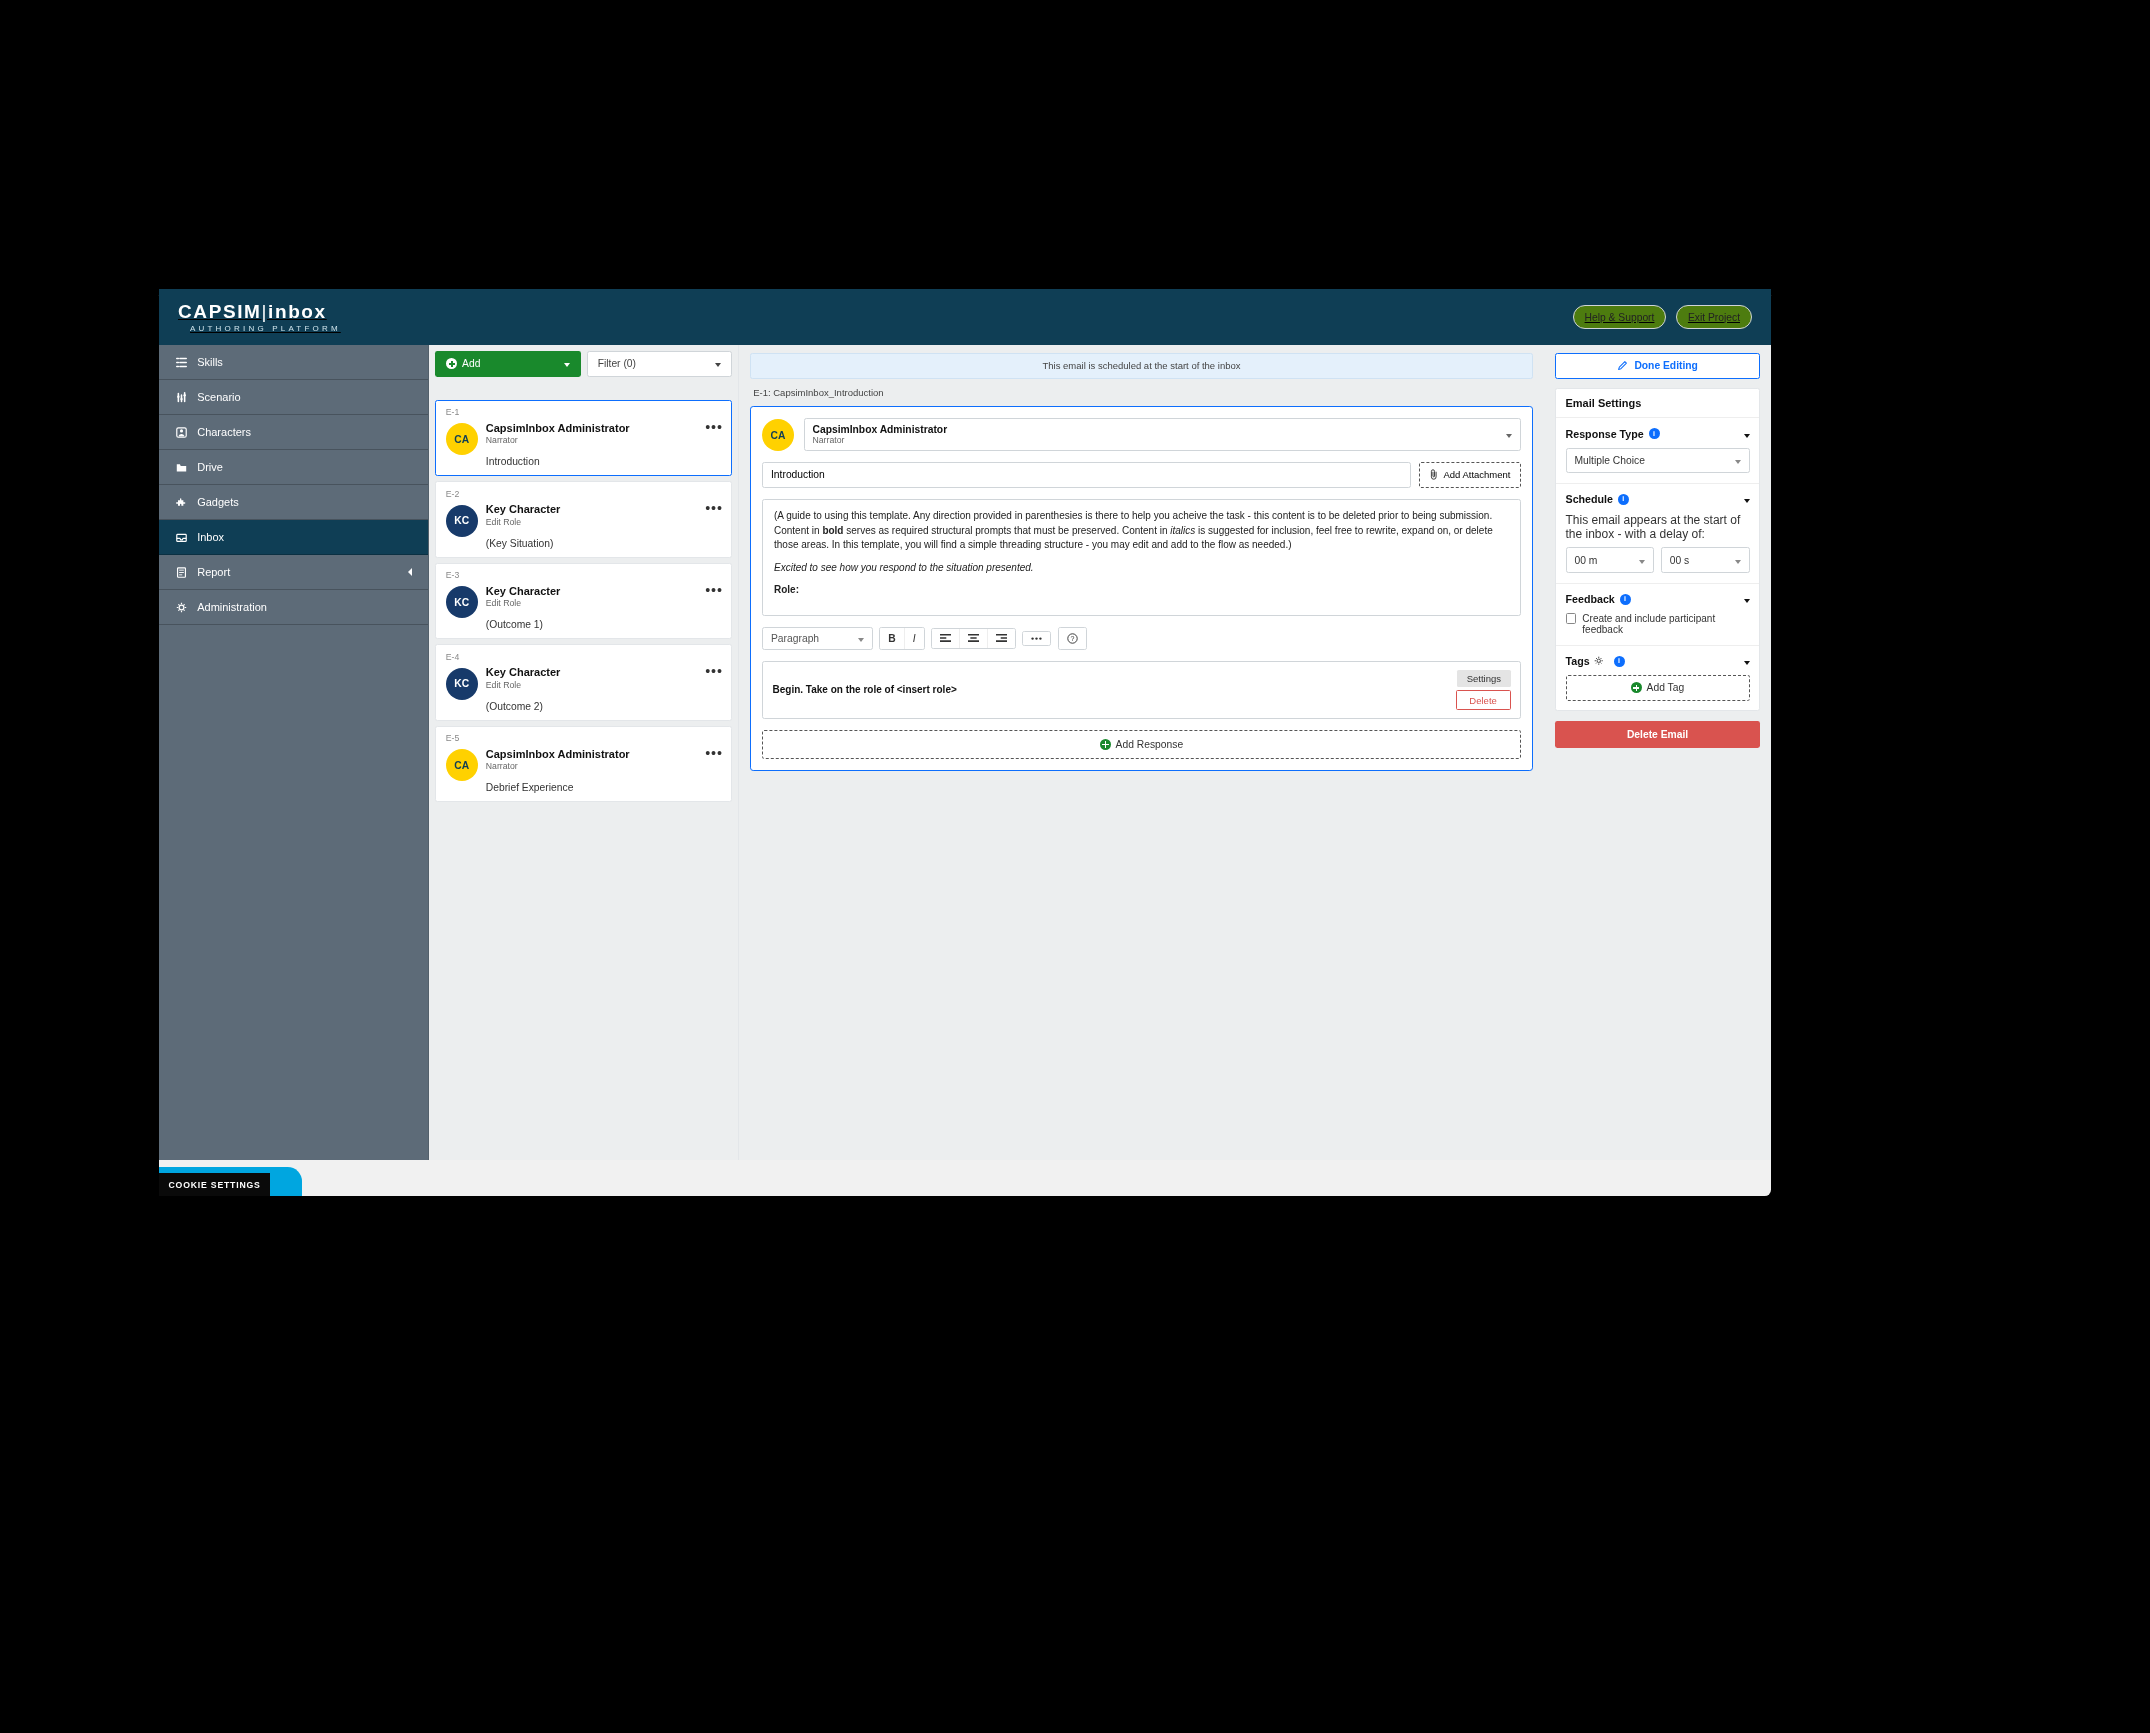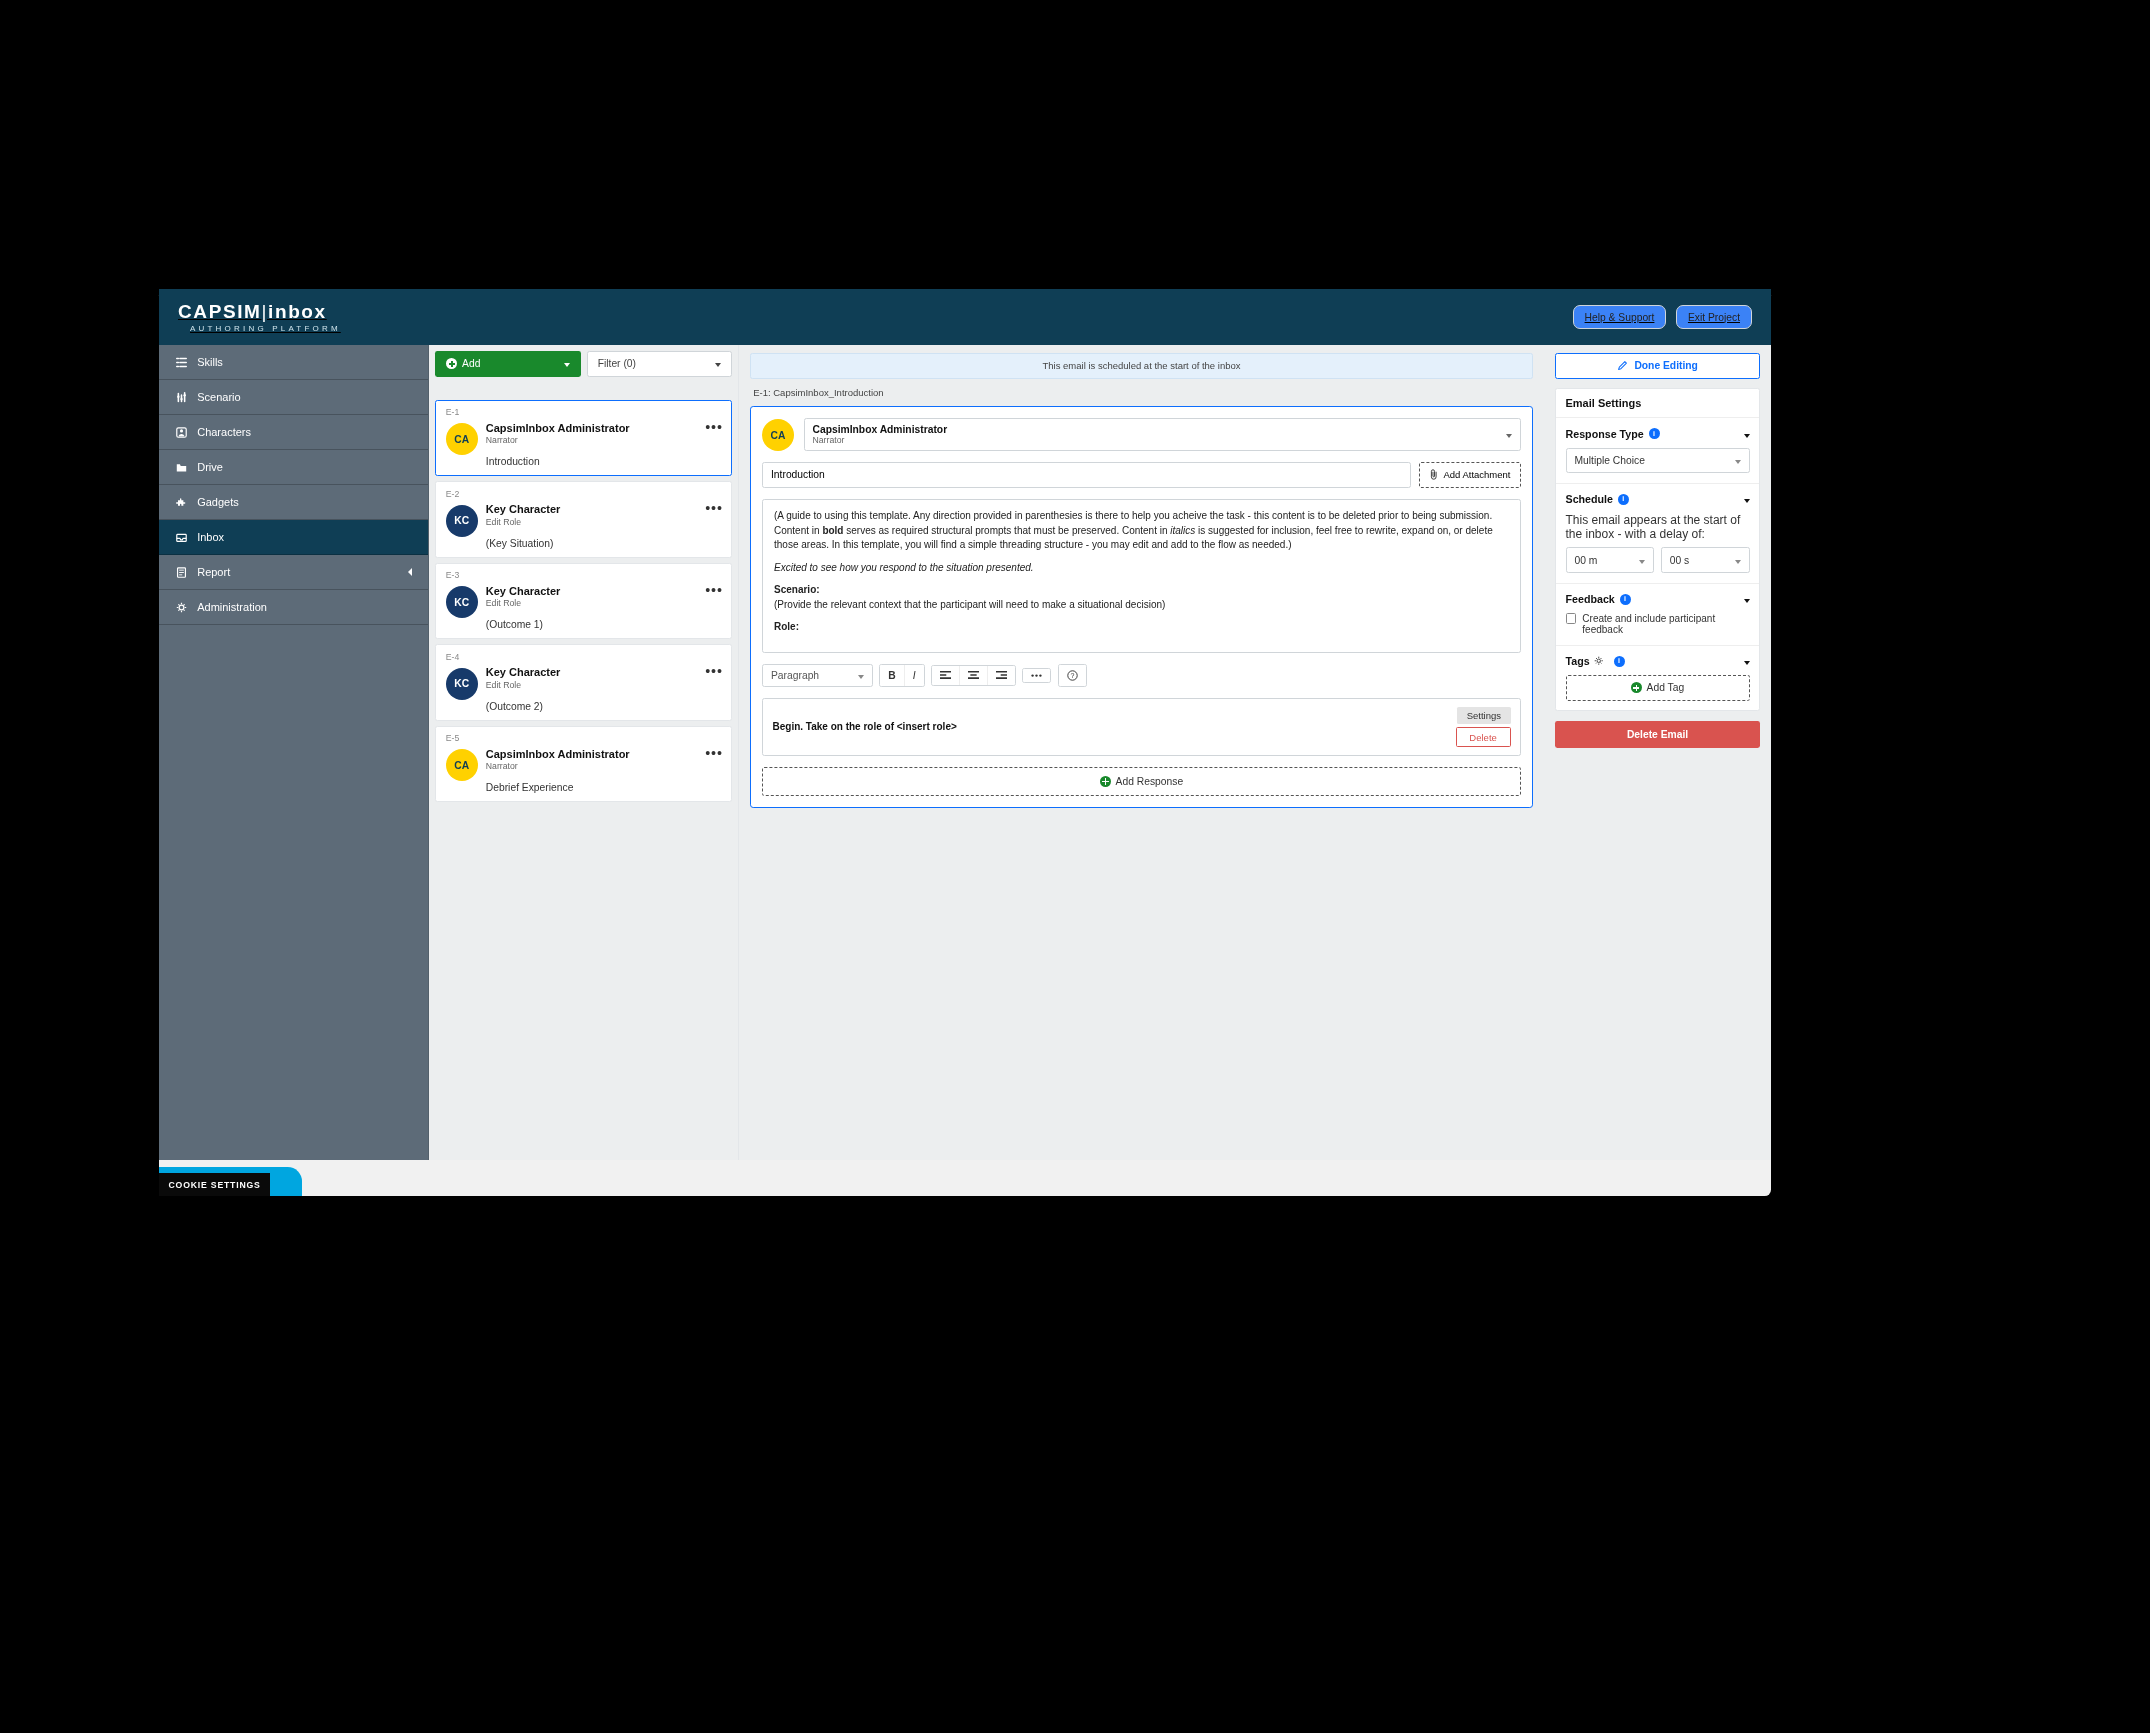--- a/index.html
+++ b/index.html
@@ -6,21 +6,21 @@
 body { background: #000; }
 .viewport { width: 2151px; height: 1733px; background: #000; position: relative; }
 .app-frame { position: absolute; left: 159px; top: 289px; width: 1612px; height: 907px; background: #f1f1f1; border-radius: 6.3px 6.3px 6.3px 0; overflow: visible; box-shadow: 0 24px 40px rgba(0,0,0,.15); }
 .app-frame::after { content:""; position:absolute; right:-6.3px; top:0; bottom:-48px; width:6.3px; background:linear-gradient(180deg, rgba(0,0,0,0), rgba(0,0,0,.05)); }
 .header-bar { height: 56px; background: #0f3e55; display: flex; align-items: center; justify-content: space-between; padding: 0 19px; text-decoration: underline; }
 .brand { color: #fff; line-height: 1.15; }
 .brand .logo { font-size: 19px; font-weight: 900; letter-spacing: 1.6px; }
 .brand .logo .pipe { font-weight: 400; }
 .brand .sub { font-size: 8px; letter-spacing: 3.2px; color: #cfe4ec; margin-top: 1.6px; margin-left: 12px; }
 .header-btns { display: flex; gap: 9.5px; }
-.header-btns button { background:#3b82f6; border:0.8px solid #d0d5d9; color:#222; font-size:10.3px; padding:5.6px 11px; border-radius:7px; cursor:pointer; }
+.header-btns button { background:#4d7c0f; border:0.8px solid #d0d5d9; color:#222; font-size:10.3px; padding:5.6px 11px; border-radius:12px; cursor:pointer; }
 .subheader { height: 37px; background:#fff; border-bottom:0.8px solid #e3e6e9; display:flex; align-items:center; justify-content:space-between; padding: 0 19px; }
 .subheader .title { font-size:12px; color:#222; }
 .preview { color:#0d6efd; font-size:10.3px; display:flex; align-items:center; gap:4.8px; cursor:pointer; font-weight:600; }
 .preview svg { width:11px; height:11px; }
 .layout { display:grid; grid-template-columns: 270px 310px 1fr 227px; height: calc(100% - 92px); }
 .sidebar { background:#5d6b78; border-right:0.8px solid rgba(0,0,0,.1); display:flex; flex-direction:column; }
 .side-item { display:flex; align-items:center; gap:9.5px; padding: 11px 16px; border-bottom:0.8px solid rgba(0,0,0,.22); color:#fff; font-size:11px; cursor:pointer; position:relative; }
 .side-item.active { background:#0f3e55; }
 .side-item .chev { margin-left:auto; }
 .side-icon { width:12.7px; display:inline-flex; justify-content:center; }
@@ -288,21 +288,20 @@
             <button class="attach-btn">
               <svg width="9.5" height="11" viewBox="0 0 12 14">
                   <path d="M9 4v6a3 3 0 01-6 0V3a2 2 0 014 0v6a1 1 0 01-2 0V4" fill="none" stroke="#333" stroke-width="1.2" stroke-linecap="round"></path>
                 </svg>
               <span>Add Attachment</span>
             </button>
           </div>
           <div class="editor-body">
             <p><span>(A guide to using this template. Any direction provided in parenthesies is there to help you acheive the task - this content is to be deleted prior to being submission. Content in </span><b>bold</b><span> serves as required structural prompts that must be preserved. Content in </span><i>italics</i><span> is suggested for inclusion, feel free to rewrite, expand on, or delete those areas. In this template, you will find a simple threading structure - you may edit and add to the flow as needed.)</span></p>
             <p><i>Excited to see how you respond to the situation presented.</i></p>
-            <p><b>Scenario:</b><br><span>(Provide the relevant context that the participant will need to make a situational decision)</span></p>
             <p><b>Role:</b></p>
           </div>
           <div class="toolbar">
             <div class="tb-sel">
               <span>Paragraph</span>
               <span><span class="chev-down" style="border-top-color:#888"></span></span>
             </div>
             <div class="tb-group">
               <button class="tb-btn">
                   <b>B</b>

